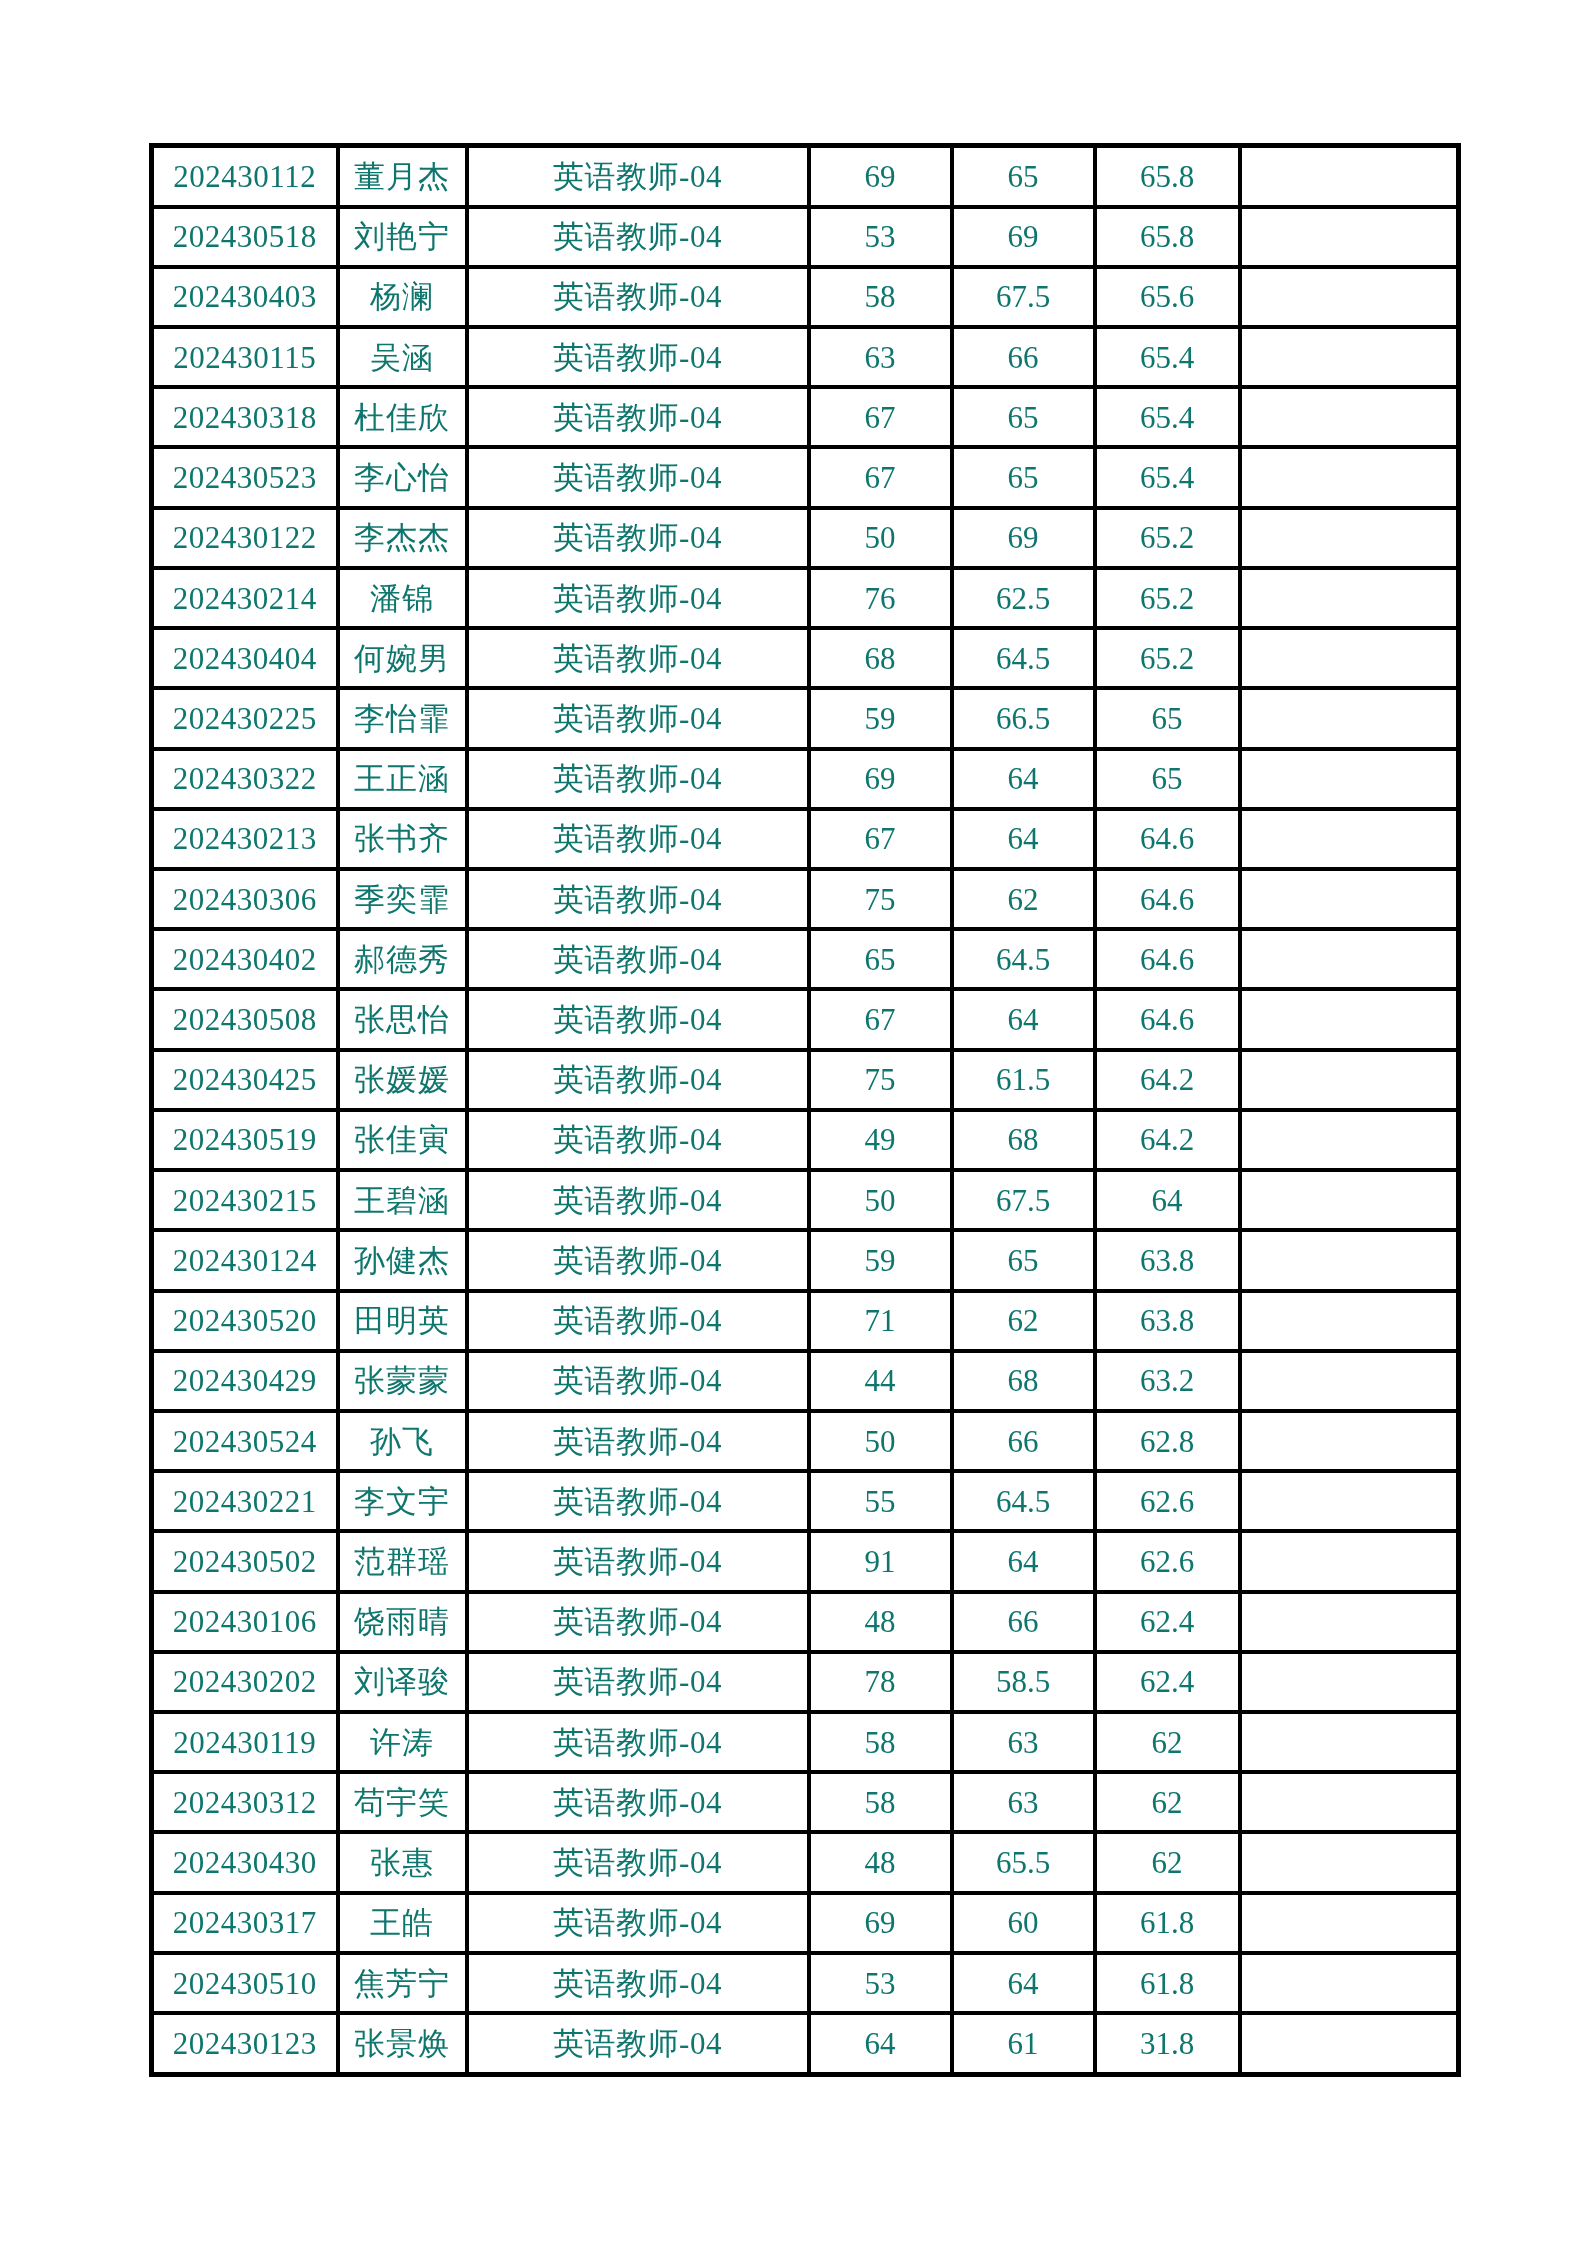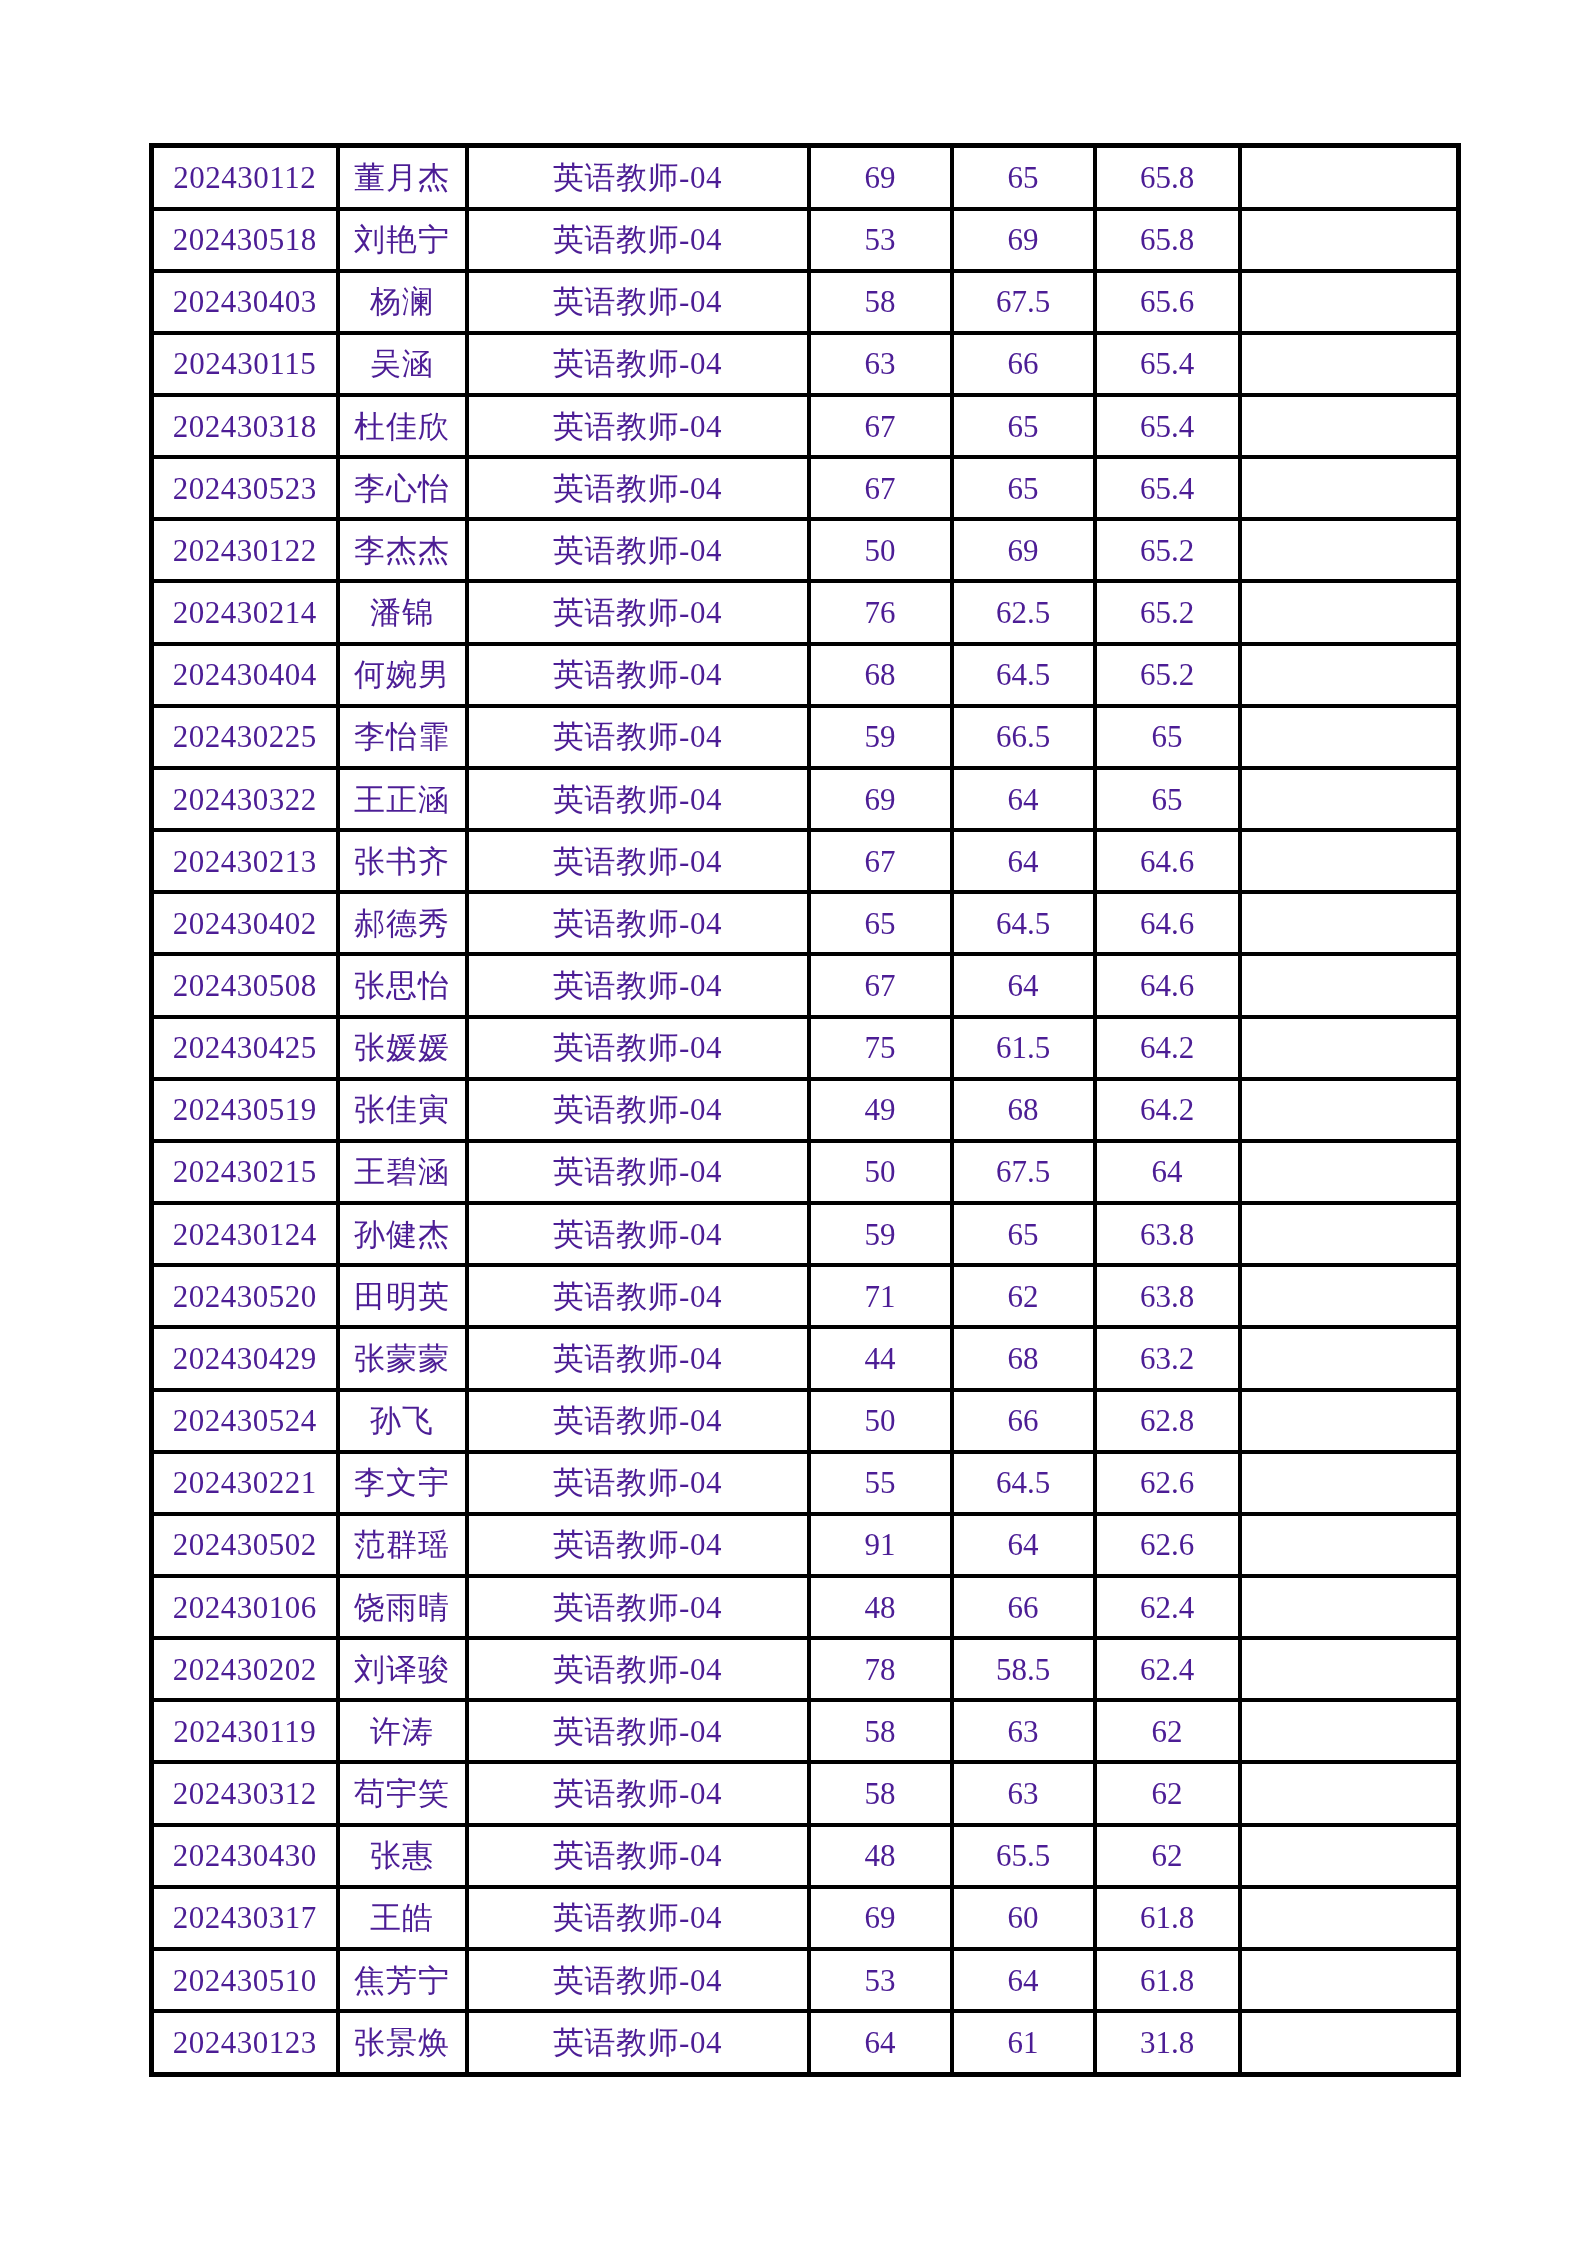--- a/index.html
+++ b/index.html
@@ -6,21 +6,21 @@
     margin: 0;
     padding: 0;
     background: #ffffff;
   }
   .page {
     position: relative;
     width: 1280px;
     height: 2245px;
     background: #ffffff;
     font-family: "Liberation Serif", "DejaVu Serif", serif;
-    color: #4c1d95;
+    color: #0f766e;
   }
   table.score-table {
     position: absolute;
     left: 149px;
     top: 143px;
     width: 1307px;
     height: 1934px;
     table-layout: fixed;
     border-collapse: collapse;
     border: 5px solid #000000;
@@ -156,20 +156,29 @@
         <tr>
           <td class="cell-id">202430213</td>
           <td class="cell-name">张书齐</td>
           <td class="cell-pos">英语教师-04</td>
           <td class="cell-score">67</td>
           <td class="cell-score">64</td>
           <td class="cell-score">64.6</td>
           <td class="cell-empty"></td>
         </tr>
         <tr>
+          <td class="cell-id">202430306</td>
+          <td class="cell-name">季奕霏</td>
+          <td class="cell-pos">英语教师-04</td>
+          <td class="cell-score">75</td>
+          <td class="cell-score">62</td>
+          <td class="cell-score">64.6</td>
+          <td class="cell-empty"></td>
+        </tr>
+        <tr>
           <td class="cell-id">202430402</td>
           <td class="cell-name">郝德秀</td>
           <td class="cell-pos">英语教师-04</td>
           <td class="cell-score">65</td>
           <td class="cell-score">64.5</td>
           <td class="cell-score">64.6</td>
           <td class="cell-empty"></td>
         </tr>
         <tr>
           <td class="cell-id">202430508</td>

